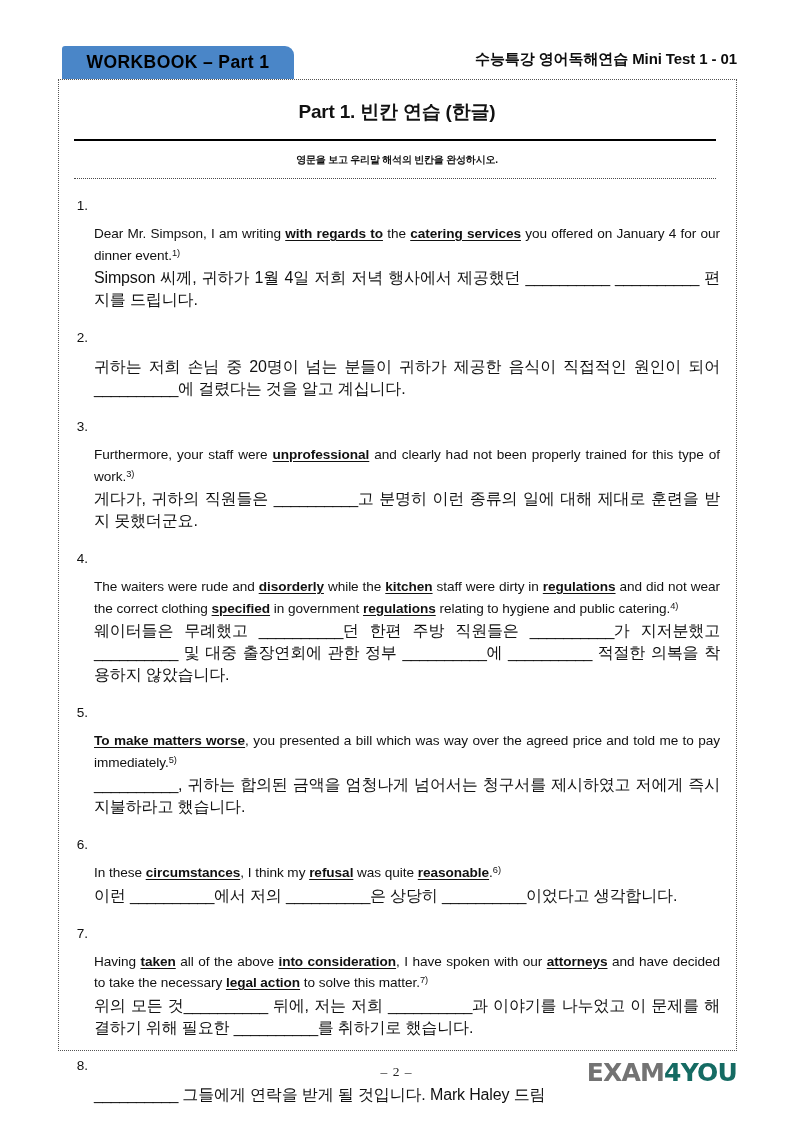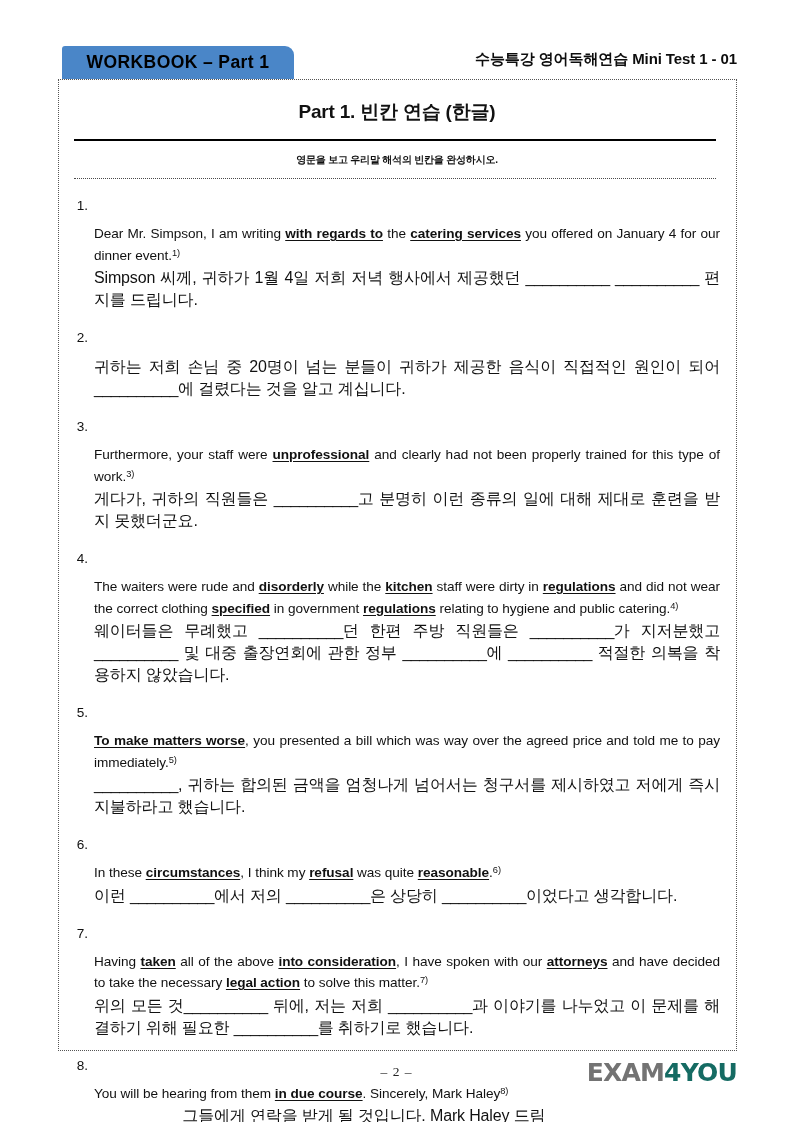--- a/index.html
+++ b/index.html
@@ -252,21 +252,20 @@
       <div class="question">
         <div class="q-num">7.</div>
         <div class="q-body">
           <div class="q-en">Having <b>taken</b> all of the above <b>into consideration</b>, I have spoken with our <b>attorneys</b> and have decided to take the necessary <b>legal action</b> to solve this matter.<sup>7)</sup></div>
           <div class="q-ko">위의 모든 것<span class="blank">__________</span> 뒤에, 저는 저희 <span class="blank">__________</span>과 이야기를 나누었고 이 문제를 해결하기 위해 필요한 <span class="blank">__________</span>를 취하기로 했습니다.</div>
         </div>
       </div>
       <div class="question">
         <div class="q-num">8.</div>
         <div class="q-body">
-          <div class="q-en">You will be hearing from them <b>in due course</b>. Sincerely, Mark Haley<sup>8)</sup></div>
           <div class="q-ko"><span class="blank">__________</span> 그들에게 연락을 받게 될 것입니다. Mark Haley 드림</div>
         </div>
       </div>
     </div>
 
 </div>
 
 <div id="footer">
   <div id="page-number">– 2 –</div>
   <div id="brand-logo">

